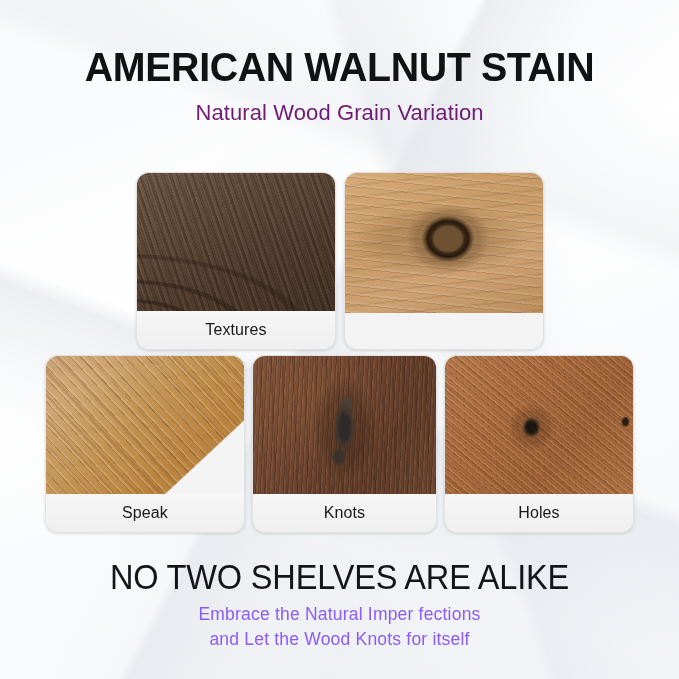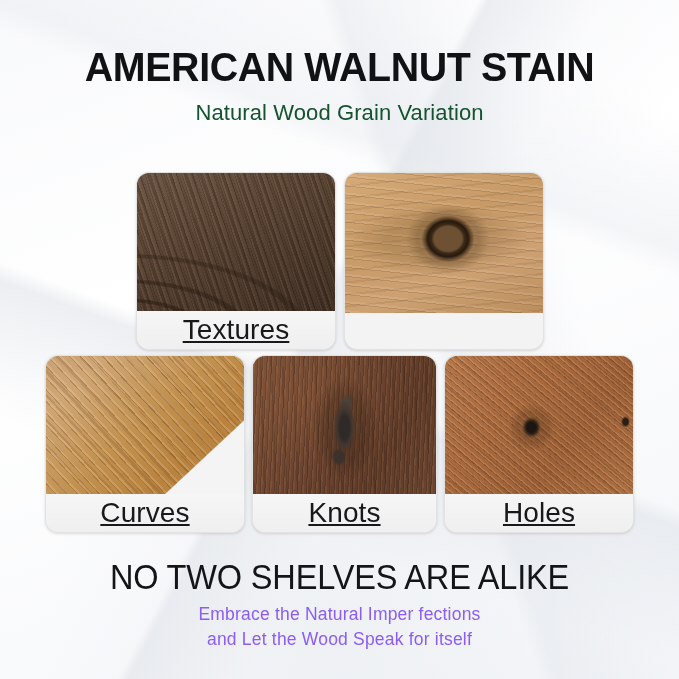--- a/index.html
+++ b/index.html
@@ -32,21 +32,21 @@
 
   
   .top-head{
     position:absolute; top:46px; left:0; width:679px; text-align:center;
     font-size:41px; font-weight:bold; color:#111214;
     letter-spacing:-0.4px; transform:scaleX(.96); transform-origin:50% 50%;
     line-height:1.04; white-space:nowrap;
   }
   .top-sub{
     position:absolute; top:98px; left:0; width:679px; text-align:center;
-    font-size:22px; font-weight:300; color:#14532d;
+    font-size:22px; font-weight:300; color:#701a75;
     line-height:1.33; letter-spacing:.1px;
   }
   .top-sub span{ display:block; }
 
   
   .bot-head{
     position:absolute; top:557px; left:0; width:679px; text-align:center;
     font-size:35px; font-weight:normal; color:#141518;
     letter-spacing:-0.2px; transform:scaleX(.93); transform-origin:50% 50%;
     white-space:nowrap;
@@ -66,21 +66,21 @@
     background:#f3f3f3;
     box-shadow:0 1px 3px rgba(0,0,0,.13);
     overflow:hidden;
   }
   .photo{ position:absolute; left:0; top:0; right:0; overflow:hidden; }
   .strip{
     position:absolute; left:0; right:0; bottom:0;
     background:linear-gradient(180deg,#f6f6f6 0%,#efefef 100%);
     display:flex; align-items:center; justify-content:center;
   }
-  .strip span{ font-size:28px; color:#17181a; font-weight:normal; letter-spacing:.1px;text-decoration:underline; }
+  .strip span{ font-size:16px; color:#17181a; font-weight:normal; letter-spacing:.1px; }
 
   
   .wood{ position:absolute; inset:0; }
 
   
   .w-textures{
     background:
       radial-gradient(ellipse 150% 95% at -8% 118%, rgba(22,14,8,.75) 0 1.6%, rgba(0,0,0,0) 2.4% 7%, rgba(28,18,10,.62) 8% 9.4%, rgba(0,0,0,0) 10.2% 16%, rgba(30,19,11,.55) 17% 18.5%, rgba(0,0,0,0) 19.4% 27%, rgba(32,21,12,.48) 28% 29.6%, rgba(0,0,0,0) 30.5% 41%, rgba(34,22,13,.42) 42% 43.8%, rgba(0,0,0,0) 44.8% 60%, rgba(36,24,14,.34) 61% 63%, rgba(0,0,0,0) 64%),
       repeating-linear-gradient(72deg, rgba(28,18,10,.17) 0 1px, rgba(255,255,255,.045) 1px 2.6px, rgba(0,0,0,0) 2.6px 5px),
       repeating-linear-gradient(70deg, rgba(0,0,0,.10) 0 3px, rgba(255,255,255,.03) 3px 7px),
@@ -158,21 +158,21 @@
     <div class="photo" style="height:140px;">
       <div class="wood w-cracks"></div>
     </div>
   </div>
 
   <div class="card" style="left:45px; top:355px; width:200px; height:178px;">
     <div class="photo" style="height:140px;">
       <div class="wood w-curves"></div>
     </div>
     <div class="strip" style="height:38px;">
-      <span>Curves</span>
+      <span>Speak</span>
     </div>
   </div>
 
   <div class="card" style="left:252px; top:355px; width:185px; height:178px;">
     <div class="photo" style="height:140px;">
       <div class="wood w-knots"></div>
     </div>
     <div class="strip" style="height:38px;justify-content:center;">
       <span>Knots</span>
     </div>
@@ -184,16 +184,16 @@
     </div>
     <div class="strip" style="height:38px;">
       <span>Holes</span>
     </div>
   </div>
 
   <div class="bot-head">NO TWO SHELVES ARE ALIKE</div>
 
   <div class="bot-sub">
     <span>Embrace the Natural Imper fections</span>
-    <span>and Let the Wood Speak for itself</span>
+    <span>and Let the Wood Knots for itself</span>
   </div>
 
 </div>
 
 </body></html>

